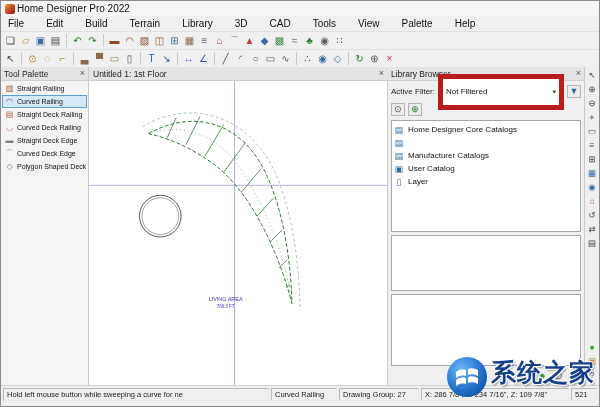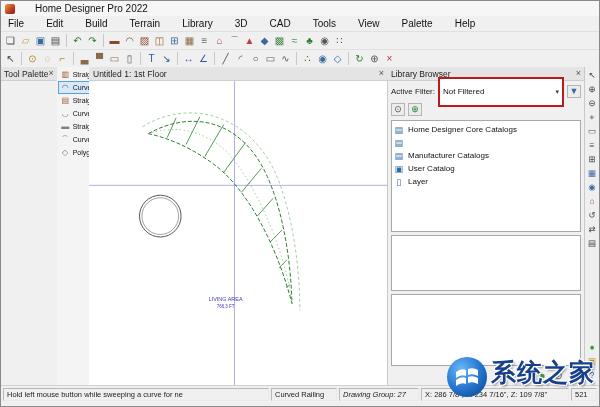--- a/index.html
+++ b/index.html
@@ -1,44 +1,44 @@
 <!DOCTYPE html>
 <html><head>
 <meta charset="utf-8">
 <style>
   html,body{margin:0;padding:0;background:#fff;}
   body{width:600px;height:407px;font-family:"Liberation Sans",sans-serif;}
   *{box-sizing:border-box;}
   .window{position:relative;width:600px;height:407px;background:#f0f0f0;border:1px solid #8a8a8a;overflow:hidden;}
-  .titlebar{height:15px;display:flex;align-items:center;gap:20px;padding:0 4px;background:#f6f6f6;}
+  .titlebar{height:15px;display:flex;align-items:center;gap:2px;padding:0 4px;background:#f6f6f6;}
   .appicon{width:10px;height:10px;border-radius:2px;background:linear-gradient(135deg,#e8a33d,#c23b22 60%,#7a1f12);flex:0 0 10px;}
   .title{font-size:10px;color:#111;white-space:nowrap;}
   .menubar{height:15px;display:flex;align-items:center;padding:0 2px;background:#f0f0f0;gap:12px;}
   .menu-item{font-size:10px;padding:0 5px;color:#111;}
   .toolbar{height:18px;display:flex;align-items:center;padding:0 2px;background:#f0f0f0;border-top:1px solid #e0e0e0;}
   .tbicon{width:15px;height:15px;display:inline-flex;align-items:center;justify-content:center;border:1px solid transparent;border-radius:2px;flex:0 0 auto;}
   .tbicon .glyph{font-size:10px;line-height:1;}
   .tbsep{width:1px;height:13px;background:#c8c8c8;margin:0 3px;flex:0 0 1px;}
   .main{position:absolute;top:66px;left:0;right:0;bottom:21px;display:flex;}
   .panel-header{height:14px;flex:0 0 14px;background:#e4e4e4;border-bottom:1px solid #cfcfcf;display:flex;align-items:center;justify-content:space-between;padding:0 3px;font-size:8.5px;color:#222;white-space:nowrap;}
   .closex{font-size:9px;color:#555;line-height:1;}
-  .palette{width:88px;flex:0 0 88px;display:flex;flex-direction:row;border-right:1px solid #c9c9c9;}
+  .palette{width:88px;flex:0 0 88px;display:flex;flex-direction:column;border-right:1px solid #c9c9c9;}
   .palette-list{flex:1;background:#f4f4f4;padding-top:1px;display:flex;flex-direction:column;}
   .palette-item{display:flex;align-items:center;gap:3px;height:13px;flex:0 0 13px;padding:0 2px;margin:0 1px;font-size:7px;color:#111;border:1px solid transparent;white-space:nowrap;overflow:hidden;}
   .palette-item .glyph{font-size:8px;width:9px;text-align:center;flex:0 0 9px;}
   .palette-item.selected{background:#d6e9fa;border-color:#5a9fd6;}
   .drawpane{flex:1;display:flex;flex-direction:column;min-width:0;}
   .tabbar{height:14px;flex:0 0 14px;background:#e4e4e4;border-bottom:1px solid #cfcfcf;display:flex;align-items:center;justify-content:space-between;padding:0 4px;font-size:8.5px;color:#222;}
   .canvas{flex:1;position:relative;background:#fff;border-right:1px solid #c9c9c9;overflow:hidden;}
   .canvas svg{position:absolute;left:0;top:0;width:100%;height:100%;}
   .library{width:197px;flex:0 0 197px;display:flex;flex-direction:column;border-right:1px solid #c9c9c9;background:#f0f0f0;}
   .libbody{flex:1;display:flex;flex-direction:column;gap:3px;padding:3px;min-height:0;}
   .librow{display:flex;align-items:center;gap:3px;height:15px;flex:0 0 15px;}
   .liblabel{font-size:8px;color:#222;white-space:nowrap;}
-  .dropdown{flex:1;height:14px;background:#fff;border:2px solid #b91c1c;display:flex;align-items:center;justify-content:space-between;padding:13px 3px;font-size:8px;color:#111;}
+  .dropdown{flex:1;height:14px;background:#fff;border:5px solid #b91c1c;display:flex;align-items:center;justify-content:space-between;padding:13px 3px;font-size:8px;color:#111;}
   .dropdown .dd{font-size:7px;color:#444;}
   .smallbtn{width:14px;height:13px;flex:0 0 14px;background:#ececec;border:1px solid #b5b5b5;display:inline-flex;align-items:center;justify-content:center;}
   .smallbtn .glyph{font-size:9px;line-height:1;}
   .searchbox{flex:1;height:13px;border:1px solid #9a9a9a;font-size:8px;padding:0 3px;background:#fff;color:#333;min-width:0;}
   .searchbox::placeholder{color:#999;font-style:italic;}
   .treebox{height:112px;flex:0 0 112px;background:#fff;border:1px solid #a8a8a8;overflow:hidden;padding:2px;display:flex;flex-direction:column;}
   .tree-item{display:flex;align-items:center;gap:4px;height:13px;flex:0 0 13px;font-size:8px;color:#111;white-space:nowrap;}
   .tree-item .glyph{font-size:9px;width:10px;text-align:center;flex:0 0 10px;}
   .previewbox{background:#fff;border:1px solid #a8a8a8;}
   .preview1{height:56px;flex:0 0 56px;}
@@ -47,21 +47,21 @@
   .libbottom .tbicon{width:13px;height:13px;}
   .sidestrip{width:14px;flex:0 0 14px;background:#efefef;display:flex;flex-direction:column;align-items:center;padding-top:2px;gap:2px;}
   .sidestrip .tbicon{width:12px;height:12px;}
   .sidestrip .tbicon .glyph{font-size:8.5px;}
   .stripbottom{margin-top:auto;display:flex;flex-direction:column;gap:2px;align-items:center;padding-bottom:4px;}
   .statusbar{position:absolute;left:0;right:0;bottom:0;height:21px;background:#f0f0f0;border-top:1px solid #d2d2d2;display:flex;gap:2px;padding:2px 2px 0 2px;align-items:flex-start;}
   .seg{height:13px;line-height:11px;font-size:7.5px;color:#222;background:#f0f0f0;border:1px solid #b9b9b9;border-bottom-color:#e9e9e9;border-right-color:#e9e9e9;padding:0 3px;white-space:nowrap;overflow:hidden;}
   .seg-hint{flex:1;}
   .seg-tool{width:66px;flex:0 0 66px;}
   .seg-info{width:146px;flex:0 0 146px;}
-  .seg-group{width:80px;flex:0 0 80px;font-style:italic;}
+  .seg-group{width:80px;flex:0 0 80px;}
   .seg-coords{width:148px;flex:0 0 148px;}
   .seg-extra{width:26px;flex:0 0 26px;}
   .watermark{position:absolute;right:4px;bottom:8px;display:flex;gap:3px;z-index:40;}
   .wm-text{font-size:25px;font-weight:bold;color:#17408b;letter-spacing:1px;
     text-shadow:-1px -1px 0 #fff,1px -1px 0 #fff,-1px 1px 0 #fff,1px 1px 0 #fff,2px 2px 2px rgba(0,0,0,.35);}
 </style>
 </head>
 <body>
 
 <div class="window">

